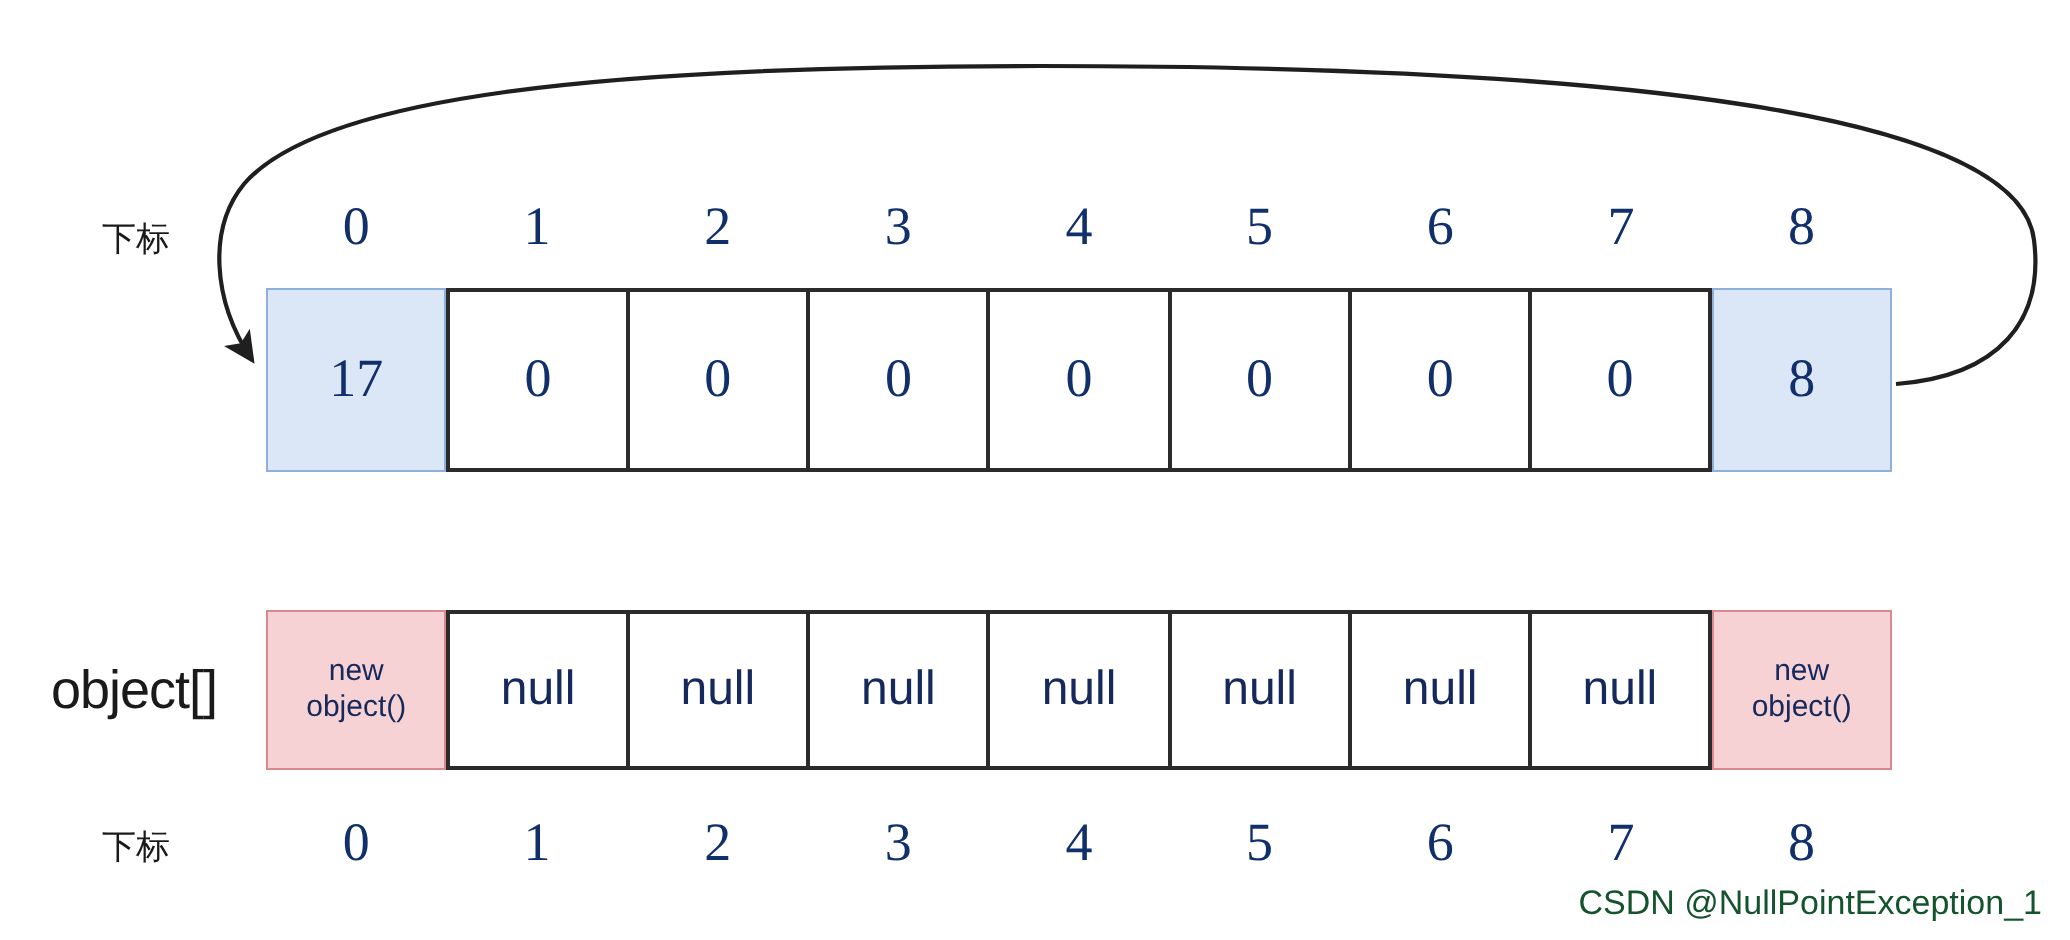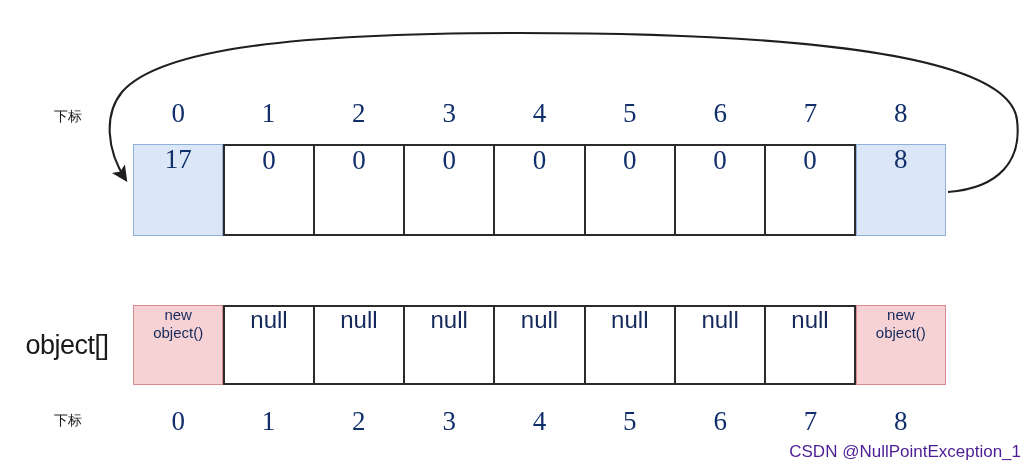--- a/index.html
+++ b/index.html
@@ -33,21 +33,21 @@
     letter-spacing: -0.5px;
   }
   .label-value {
     left: 4px;
     top: 330px;
     width: 126px;
     font-size: 27px;
     letter-spacing: -0.5px;
   }
   .label-cn {
-    font-size: 14px;
+    font-size: 17px;
     color: #1a1a1a;
   }
   .label-cn-top {
     left: 18px;
     top: 108px;
     width: 100px;
   }
   .label-cn-bottom {
     left: 18px;
     top: 412px;
@@ -87,21 +87,21 @@
     width: 813px;
     height: 80px;
   }
 
   .cell {
     position: relative;
     width: 107px;
     height: 100%;
     box-sizing: border-box;
     display: flex;
-    align-items: flex-start;
+    align-items: center;
     justify-content: center;
     text-align: center;
     line-height: 1.08;
   }
   
   .cell.plain {
     background: #ffffff;
     border: 2px solid #2b2b2b;
     border-right-width: 1px;
     border-left-width: 1px;
@@ -142,21 +142,21 @@
     height: 470px;
     pointer-events: none;
   }
 
   
   .watermark {
     position: absolute;
     right: 14px;
     bottom: 8px;
     font-size: 17px;
-    color: #4c1d95;
+    color: #14532d;
     font-family: "Liberation Sans", sans-serif;
     white-space: nowrap;
   }
 </style>
 </head>
 <body>
 
 <div id="canvas">
 
   <svg class="sketch-overlay" viewBox="0 0 1035 470" xmlns="http://www.w3.org/2000/svg">

